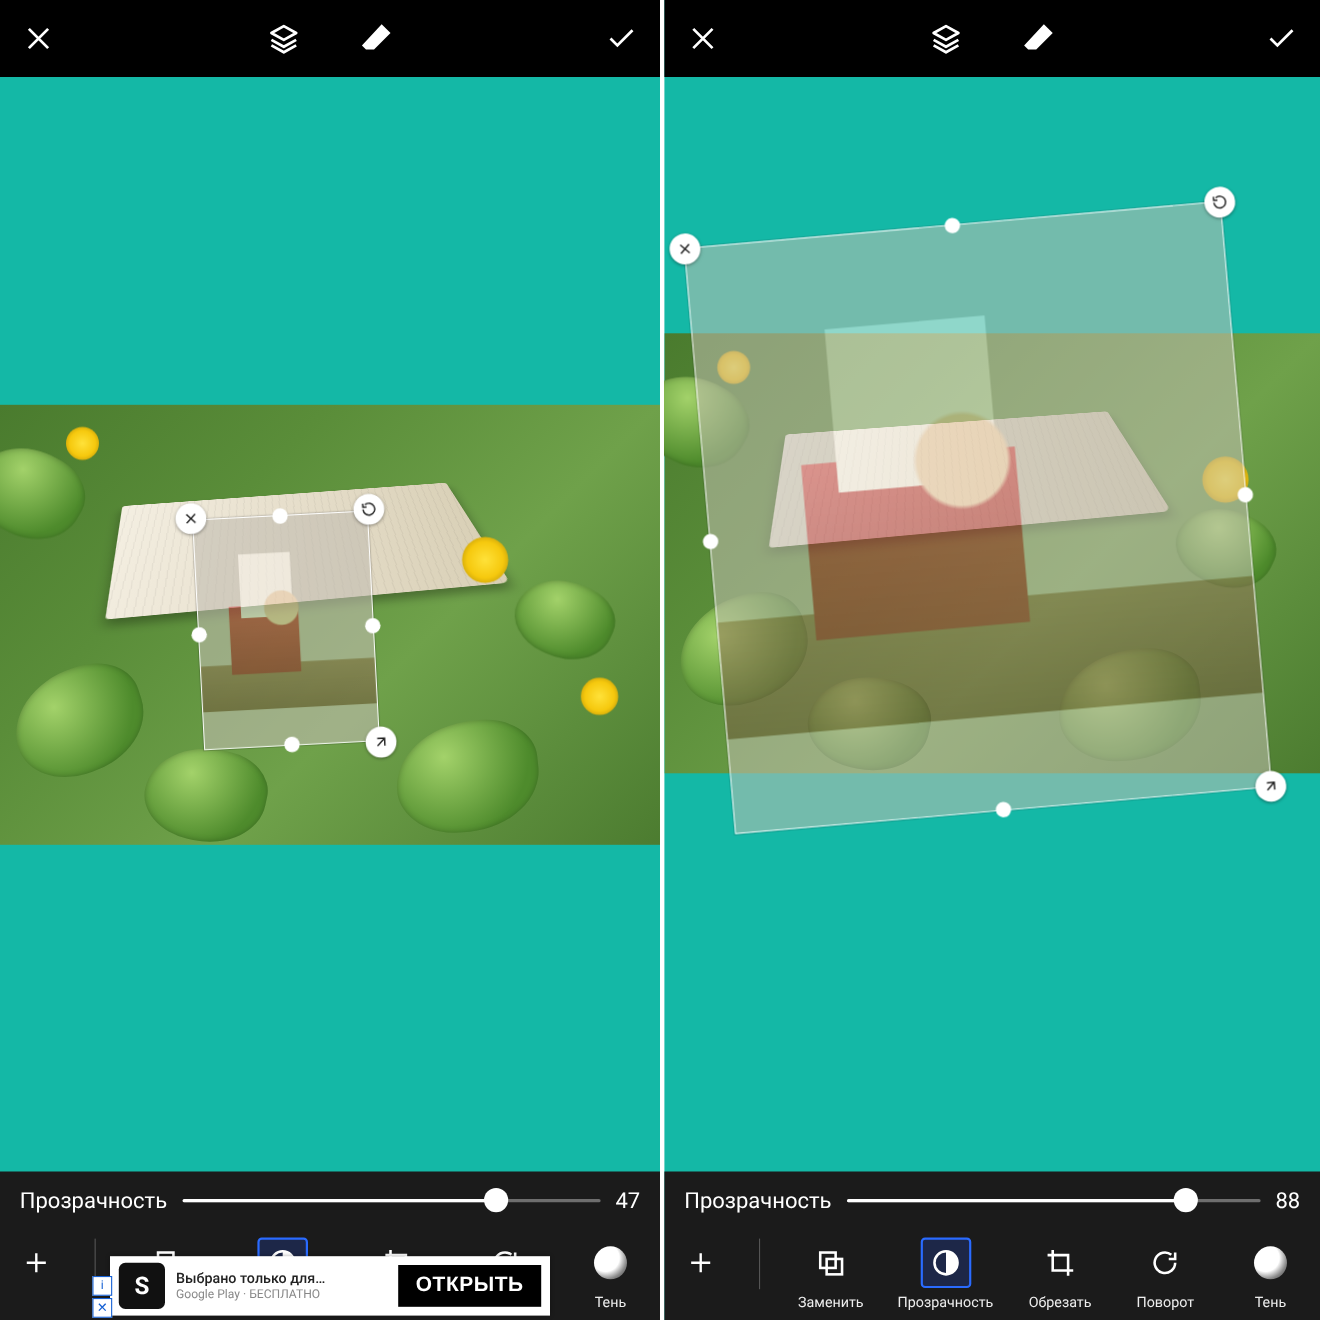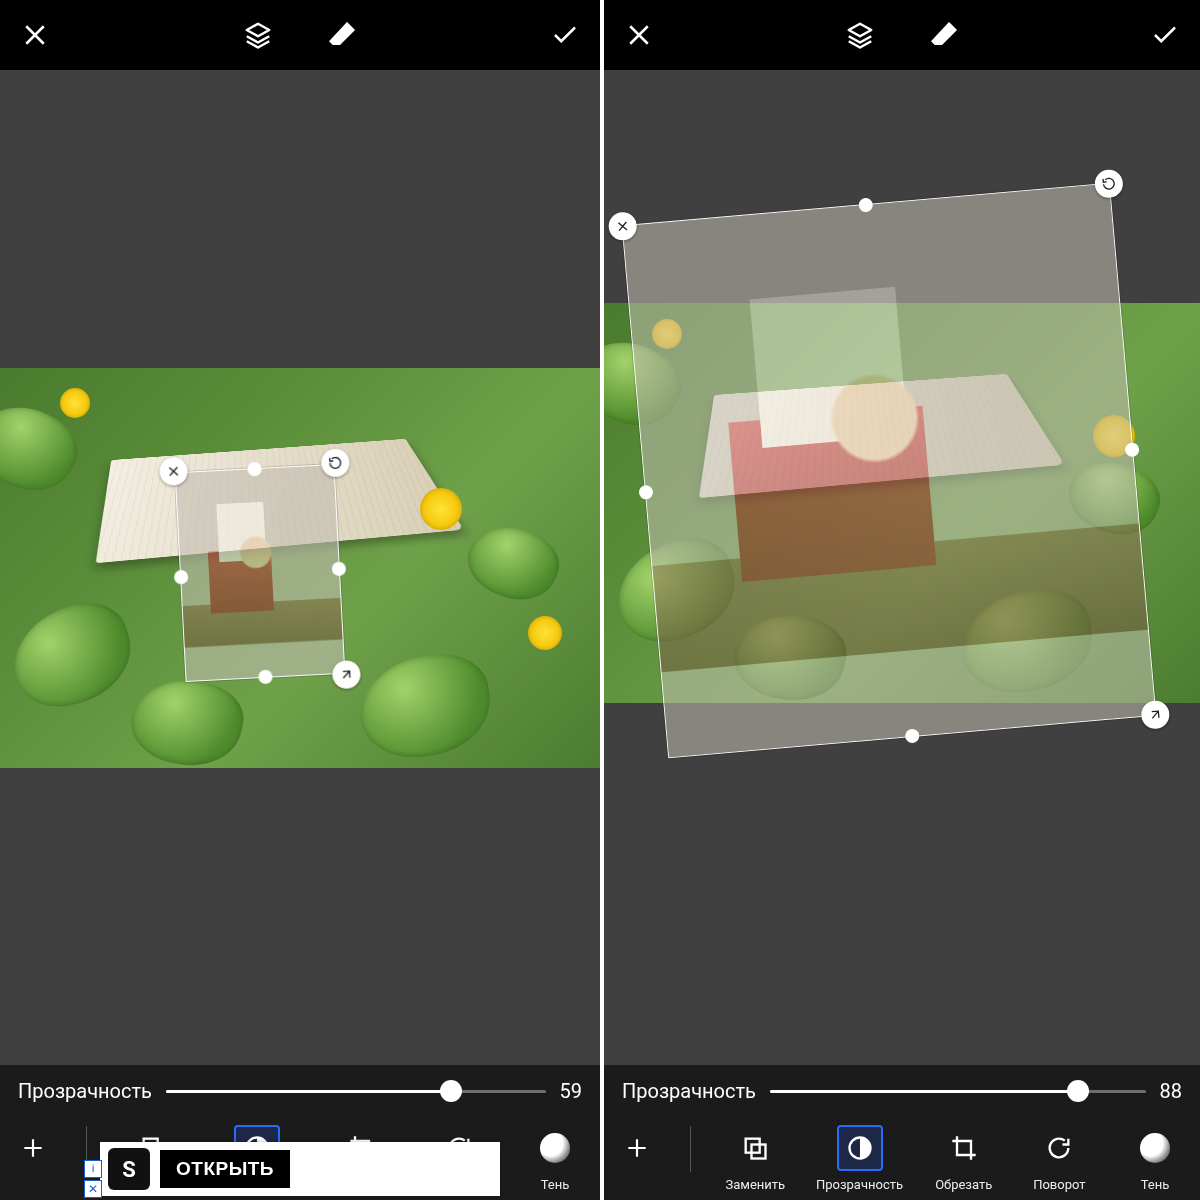--- a/index.html
+++ b/index.html
@@ -7,21 +7,21 @@
     width: 1200px;
     height: 1200px;
     background: #fff;
     display: flex;
     font-family: -apple-system, Roboto, sans-serif;
     overflow: hidden;
   }
   .panel {
     width: 50%;
     height: 100%;
-    background: #404040;
+    background: #14b8a6;
     position: relative;
     display: flex;
     flex-direction: column;
     gap: 33px;
   }
   .panel + .panel { border-left: 4px solid #fff; }
   
   .topbar {
     height: 70px;
     display: flex;
@@ -272,21 +272,21 @@
     </div>
   </div>
 
   <div class="bottom">
     <div class="slider-row">
       <span>Прозрачность</span>
       <div class="slider-track">
         <div class="slider-fill" style="width:75%"></div>
         <div class="slider-thumb" style="left:75%"></div>
       </div>
-      <span>59</span>
+      <span>47</span>
     </div>
     <div class="toolrow">
       <div class="tool addbtn">
         <div class="tic">
             <svg viewBox="0 0 24 24">
               <path d="M12 4v16M4 12h16"></path>
             </svg>
           </div>
         <span>&nbsp;</span>
       </div>
@@ -331,20 +331,24 @@
           </div>
         <span>Тень</span>
       </div>
     </div>
   </div>
 
   <div class="ad">
     <div class="adinfo">i</div>
     <div class="adclose">✕</div>
     <div class="logo">S</div>
+    <div class="txt">
+      <div style="font-weight:500">Выбрано только для…</div>
+      <div class="sub">Google Play · БЕСПЛАТНО</div>
+    </div>
     <button>ОТКРЫТЬ</button>
   </div>
 </div>
 
 <div class="panel">
   <div class="topbar">
     <div class="iconbtn">
       <svg viewBox="0 0 24 24">
           <path d="M5 5l14 14M19 5L5 19"></path>
         </svg>

